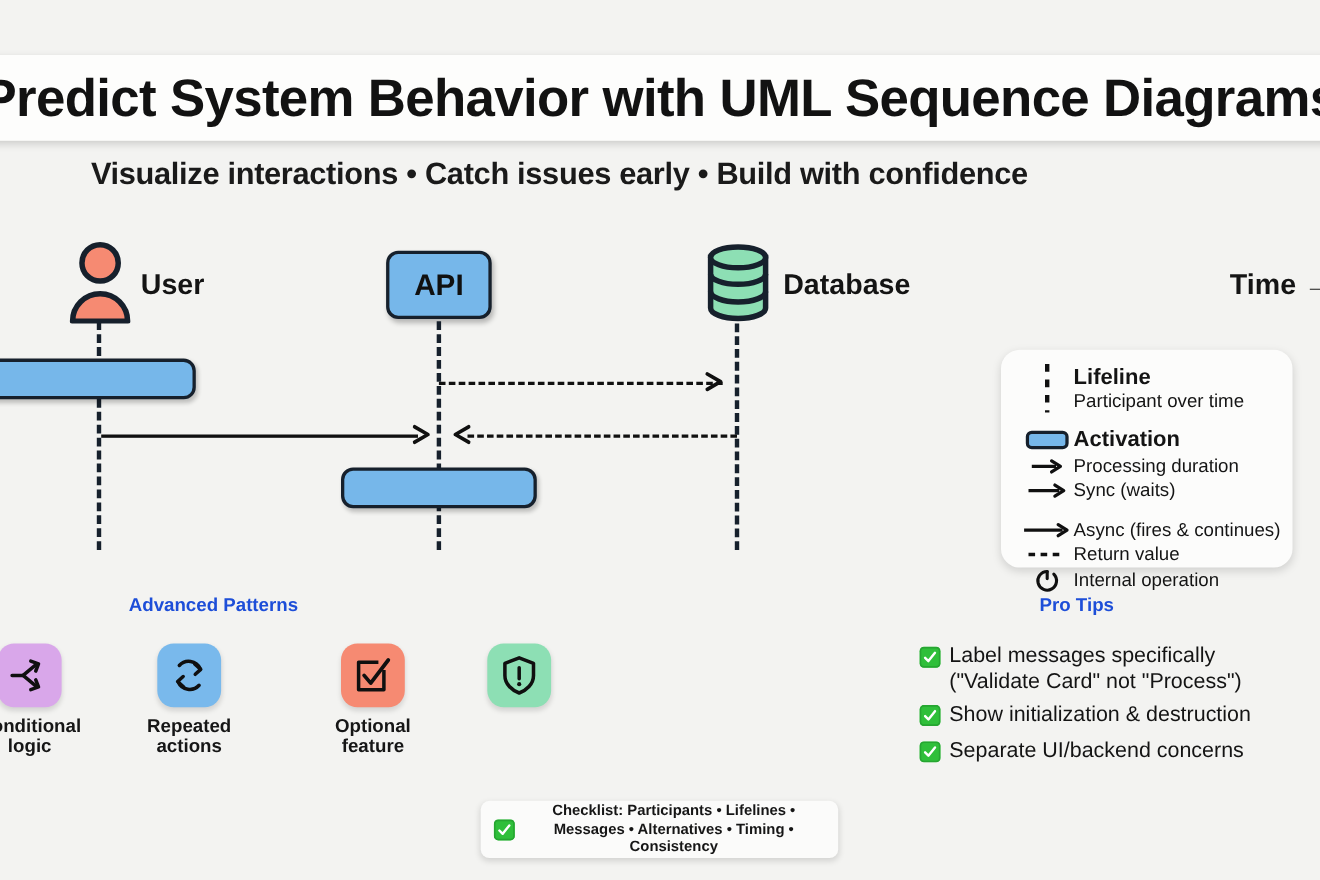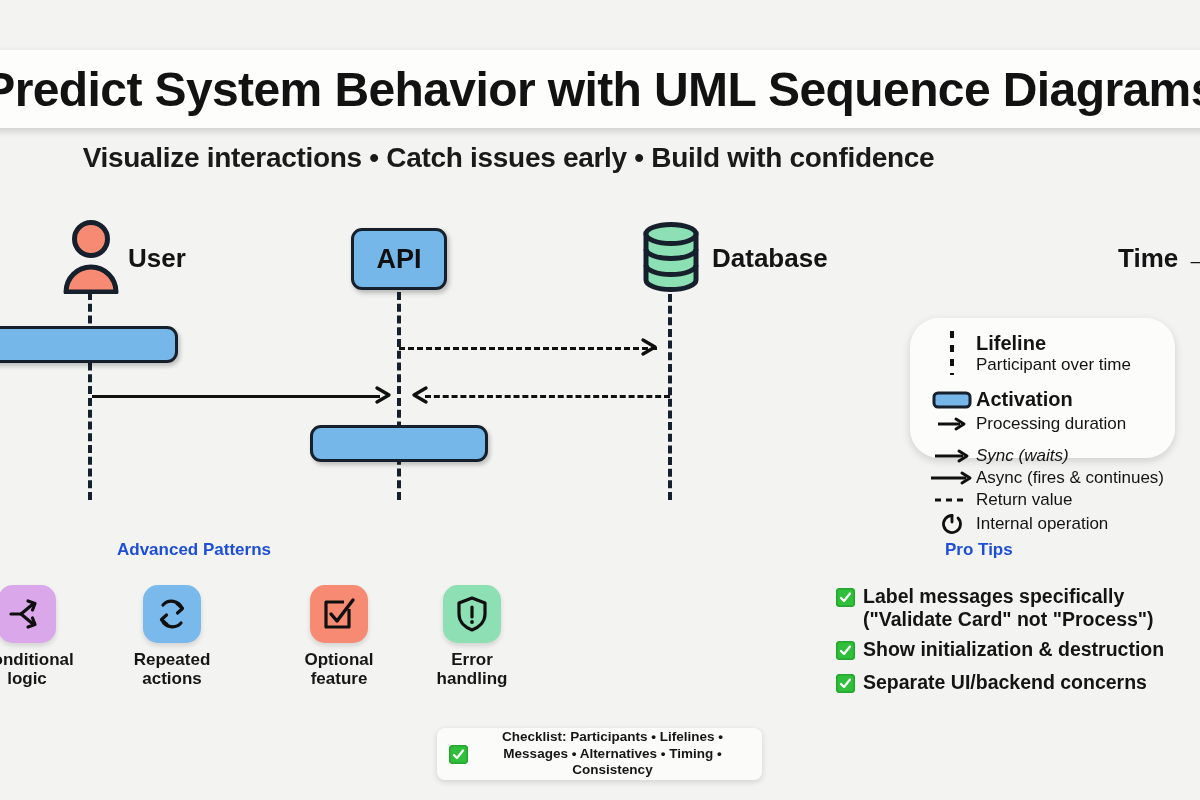--- a/index.html
+++ b/index.html
@@ -68,22 +68,22 @@
     box-shadow:2px 3px 5px rgba(0,0,0,0.25);
   }
   .db-icon { position:absolute; }
   .time-label {
     position:absolute; font-size:26px; font-weight:bold; color:#141414;
     white-space:nowrap; display:flex; align-items:center; gap:6px;
   }
 
   
   .legend {
-    position:absolute; left:910px; top:318px; width:265px; height:140px;
-    background:#fcfcfb; border-radius:29px;
+    position:absolute; left:910px; top:318px; width:265px; height:198px;
+    background:#fcfcfb; border-radius:17px;
     box-shadow:0 3px 9px rgba(0,0,0,0.15);
   }
   .legend-rows { position:absolute; left:18px; top:10px; }
   .lg-row { display:flex; align-items:center; height:auto; }
   .lg-gly { width:48px; flex:0 0 48px; display:flex; align-items:center; justify-content:center; }
   .lg-txt { font-size:17px; color:#141414; white-space:nowrap; }
   .lg-txt.bold { font-size:20px; font-weight:bold; }
   .lg-sub { font-size:17px; color:#141414; white-space:nowrap; }
 
   
@@ -107,21 +107,21 @@
 
   
   .tip { position:absolute; display:flex; align-items:flex-start; gap:8px; }
   .chk {
     width:19px; height:19px; flex:0 0 19px; border-radius:4px;
     background:#2fbf3a; display:flex; align-items:center; justify-content:center;
     margin-top:3px;
     box-shadow:inset 0 0 0 1.5px #26a531;
   }
   .chk svg { display:block; }
-  .tip-txt { font-size:19.5px; font-weight:bold; color:#141414; line-height:1.17; white-space:pre-line; }
+  .tip-txt { font-size:19.5px; font-weight:normal; color:#141414; line-height:1.17; white-space:pre-line; }
 
   
   .checklist {
     position:absolute; left:437px; top:728px; width:325px; height:52px;
     background:#fbfbfa; border-radius:8px;
     box-shadow:0 2px 6px rgba(0,0,0,0.14);
     display:flex; align-items:center; padding:0 12px; gap:7px;
   }
   .checklist .chk { margin-top:0; }
   .cl-txt { font-size:13.5px; font-weight:bold; color:#161616; line-height:1.25; text-align:center; flex:1; }
@@ -220,31 +220,31 @@
       <div class="lg-row" style="margin-top:3px;">
         <div class="lg-gly">
           <svg width="32" height="16" viewBox="0 0 32 16">
             <line x1="2" y1="8" x2="24" y2="8" stroke="#101010" stroke-width="3"></line>
             <path d="M20 3 L28 8 L20 13" fill="none" stroke="#101010" stroke-width="3" stroke-linecap="round" stroke-linejoin="round"></path>
           </svg>
         </div>
         <div class="lg-txt">Processing duration</div>
       </div>
 
-      <div class="lg-row" style="margin-top:12px;font-style:italic;">
+      <div class="lg-row" style="margin-top:2px;">
         <div class="lg-gly">
           <svg width="38" height="16" viewBox="0 0 38 16">
             <line x1="2" y1="8" x2="30" y2="8" stroke="#101010" stroke-width="3"></line>
             <path d="M26 3 L34 8 L26 13" fill="none" stroke="#101010" stroke-width="3" stroke-linecap="round" stroke-linejoin="round"></path>
           </svg>
         </div>
         <div class="lg-txt">Sync (waits)</div>
       </div>
 
-      <div class="lg-row" style="margin-top:2px;">
+      <div class="lg-row" style="margin-top:16px;">
         <div class="lg-gly">
           <svg width="44" height="16" viewBox="0 0 44 16">
             <line x1="1" y1="8" x2="36" y2="8" stroke="#101010" stroke-width="3"></line>
             <path d="M32 3 L40 8 L32 13" fill="none" stroke="#101010" stroke-width="3" stroke-linecap="round" stroke-linejoin="round"></path>
           </svg>
         </div>
         <div class="lg-txt">Async (fires &amp; continues)</div>
       </div>
 
       <div class="lg-row" style="margin-top:2px;">
@@ -310,22 +310,20 @@
   </div>
 
   <div class="pcard" style="left:443px; top:585px;">
     <div class="tile" style="background:#8ddfb4;">
       <svg width="32" height="36" viewBox="0 0 32 36">
         <path d="M16 2 L29 7 V18 C29 26 22.5 31.5 16 34 C9.5 31.5 3 26 3 18 V7 z" fill="none" stroke="#101010" stroke-width="3.2" stroke-linejoin="round"></path>
         <line x1="16" y1="11" x2="16" y2="21" stroke="#101010" stroke-width="3.2" stroke-linecap="round"></line>
         <circle cx="16" cy="26" r="1.9" fill="#101010"></circle>
       </svg>
     </div>
-    <div class="plabel">Error
-handling</div>
   </div>
 
   <div class="sec-head" style="left:945px; top:540px;">Pro Tips</div>
 
   <div class="tip" style="left:836px; top:585px;">
     <div class="chk">
       <svg width="13" height="13" viewBox="0 0 13 13">
           <path d="M2 7 L5 10 L11 2.5" fill="none" stroke="#fff" stroke-width="2.2" stroke-linecap="round" stroke-linejoin="round"></path>
         </svg>
     </div>

